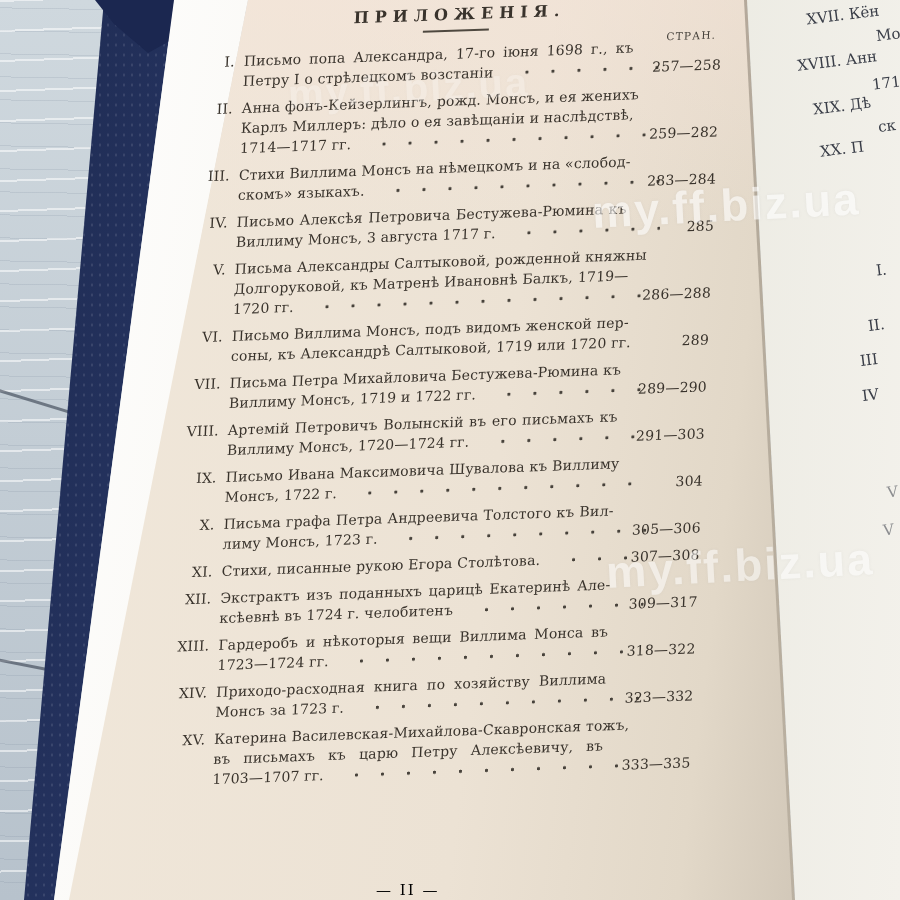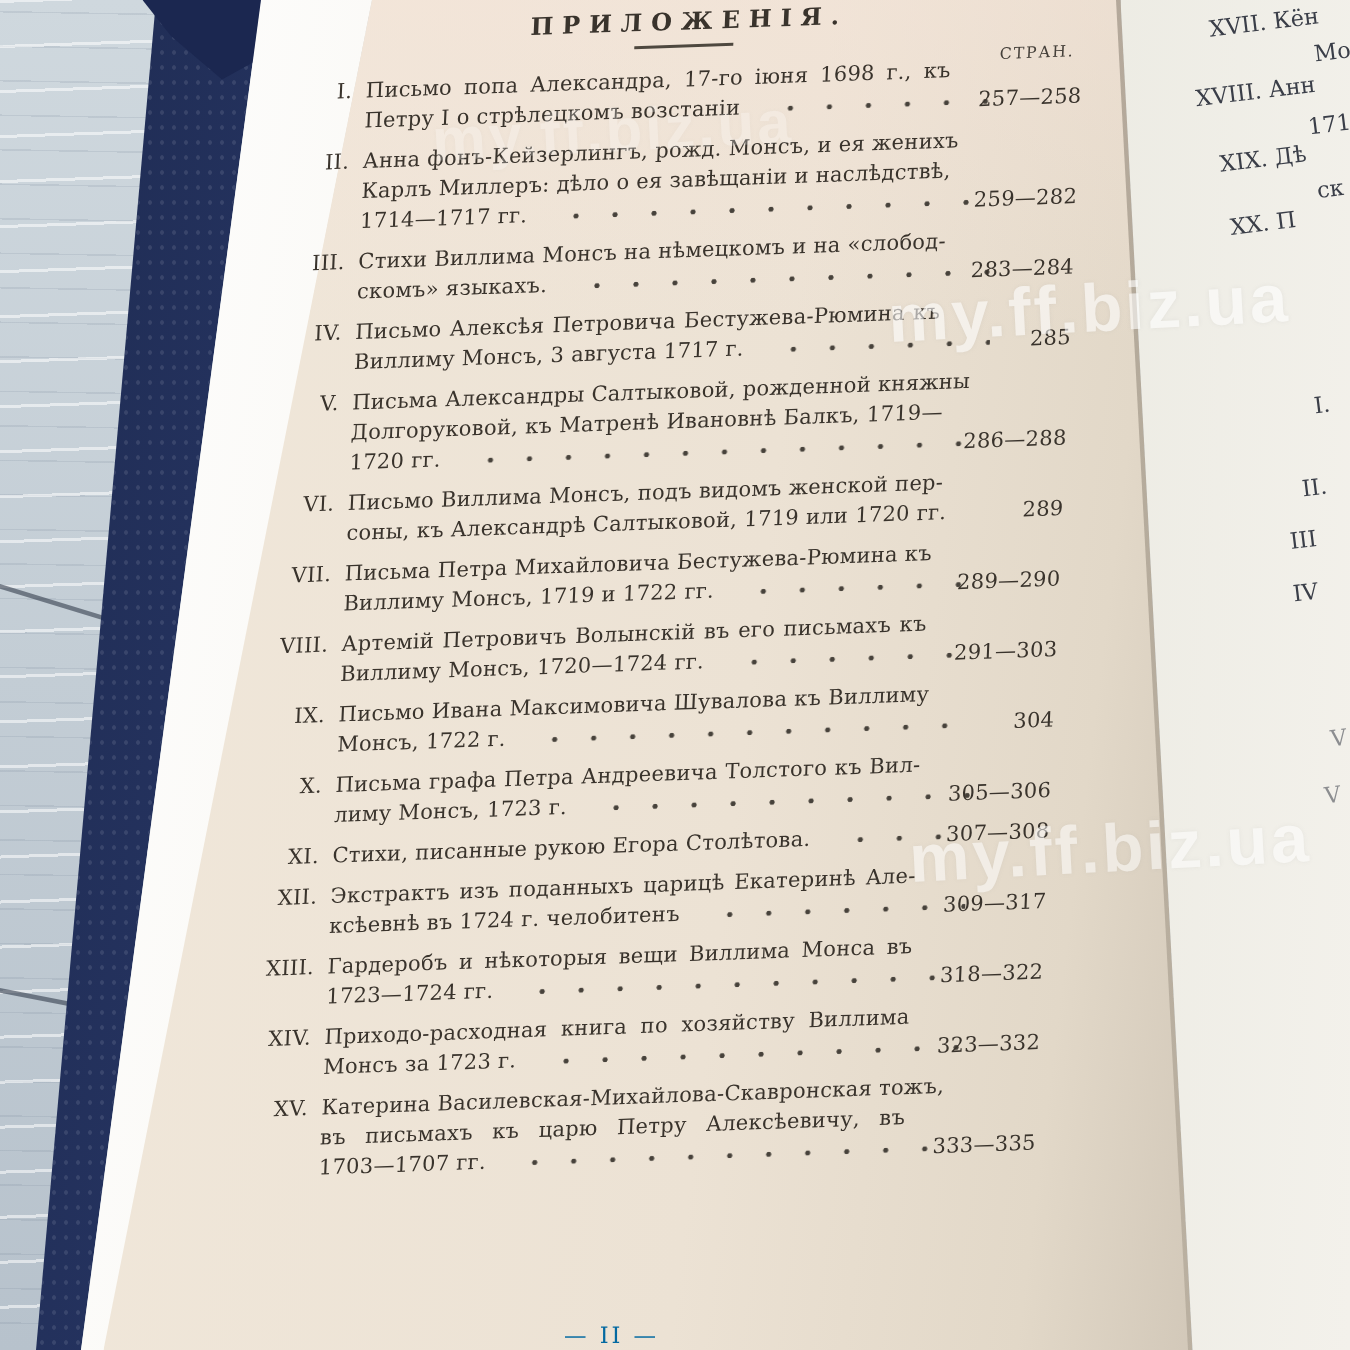--- a/index.html
+++ b/index.html
@@ -65,21 +65,21 @@
   .jline{text-align:justify;text-align-last:justify;}
   .lline{display:flex;align-items:baseline;}
   .txt{white-space:nowrap;}
   .leader{
     flex:1;min-width:18px;align-self:stretch;margin-left:10px;margin-right:-34px;
     background-image:radial-gradient(circle, #47423b 1.5px, rgba(0,0,0,0) 1.9px);
     background-size:26px 8px;background-position:10px 62%;background-repeat:repeat-x;
   }
   .pages{width:88px;flex:none;text-align:right;align-self:flex-end;white-space:nowrap;}
 
-  .footer{position:absolute;left:376px;top:881px;font-size:15px;letter-spacing:2px;color:#0369a1;}
+  .footer{position:absolute;left:376px;top:881px;font-size:15px;letter-spacing:2px;color:#000000;}
 
   
   .frag{position:absolute;font-size:15px;color:#3a3e48;white-space:nowrap;transform:rotate(-7deg);}
   .frag.faint{opacity:0.55;}
 
   
   .wm{
     position:absolute;font-family:"Liberation Sans", sans-serif;font-weight:bold;
     letter-spacing:2px;color:#ffffff;white-space:nowrap;transform:rotate(-3deg);
     text-shadow:0 0 3px rgba(150,150,150,0.25);

